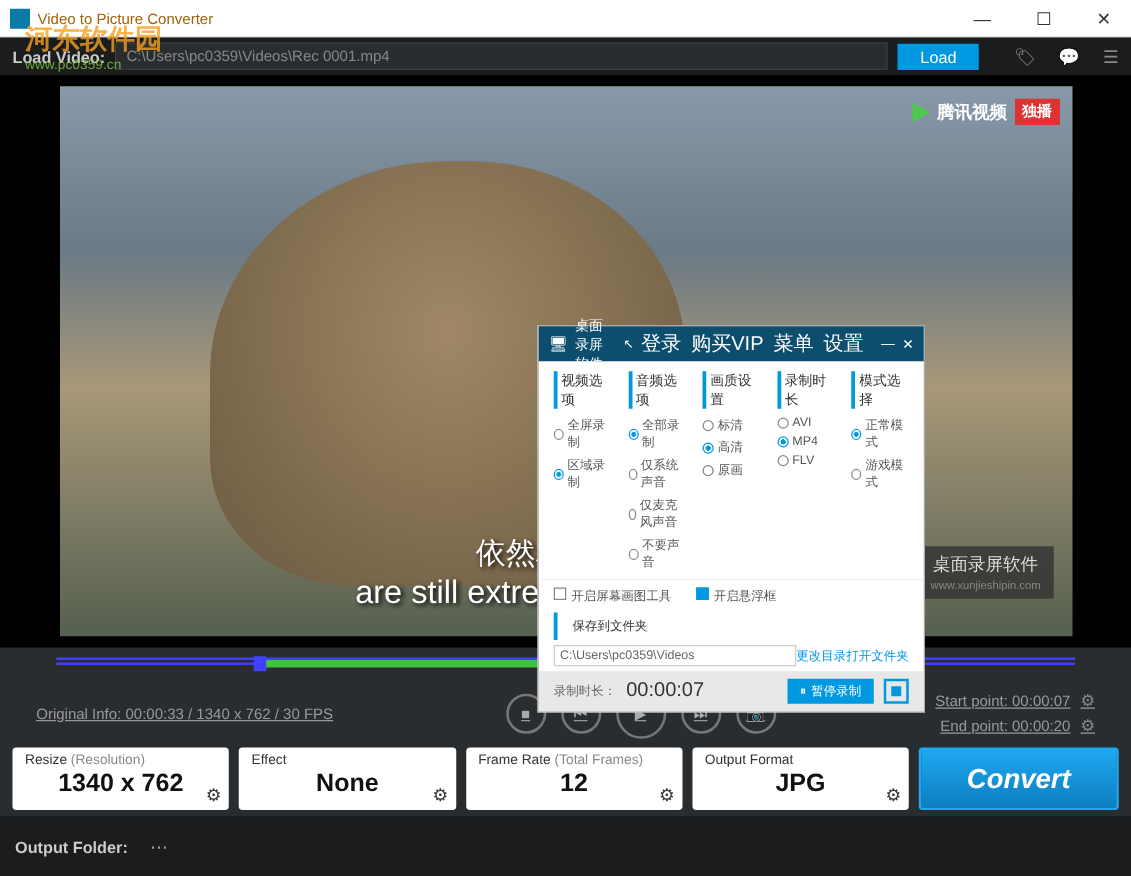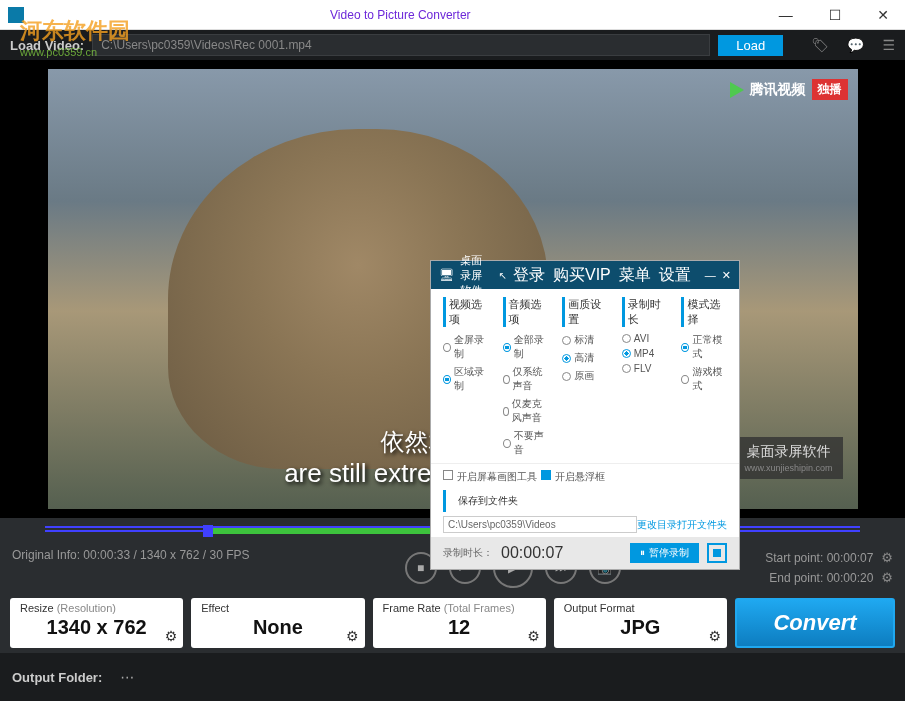--- a/index.html
+++ b/index.html
@@ -1,20 +1,20 @@
 <!DOCTYPE html>
 <html><head>
 <meta charset="utf-8">
 <style>
 * { margin: 0; padding: 0; box-sizing: border-box; font-family: "Segoe UI", Arial, sans-serif; }
 body { background: #2a2d30; width: 905px; height: 701px; overflow: hidden; position: relative; }
 
 .titlebar { height: 30px; background: #fff; display: flex; align-items: center; padding: 0 8px; border-bottom: 1px solid #ddd; }
 .titlebar-icon { width: 16px; height: 16px; background: #0a7aa8; margin-right: 6px; }
-.titlebar-title { font-size: 12px; color: #6d28d9; flex: 1; text-align: center; }
+.titlebar-title { font-size: 12px; color: #a16207; flex: 1; }
 .titlebar-controls { display: flex; gap: 20px; font-size: 14px; color: #333; }
 .titlebar-controls span { cursor: pointer; padding: 0 8px; }
 
 .watermark { position: absolute; top: 16px; left: 8px; z-index: 100; pointer-events: none; margin-left: 12px; }
 .watermark-main { font-size: 22px; font-weight: bold; color: #f4a020; opacity: 0.8; }
 .watermark-sub { font-size: 11px; color: #7ec940; opacity: 0.8; }
 
 .loadbar { height: 30px; background: #1a1c1e; display: flex; align-items: center; padding: 0 10px; gap: 8px; }
 .loadbar-label { color: #ccc; font-size: 13px; font-weight: bold; }
 .loadbar-path { flex: 1; background: #2a2d30; color: #888; font-size: 12px; padding: 3px 8px; border: 1px solid #3a3d40; }
@@ -41,41 +41,41 @@
 .overlay-header-title { flex: 1; font-size: 11px; }
 .overlay-header-links { display: flex; gap: 8px; font-size: 16px; }
 .overlay-header-ctrl { display: flex; gap: 6px; font-size: 11px; margin-left: 8px; }
 .overlay-tabs { display: flex; padding: 8px 12px 4px; gap: 14px; }
 .overlay-tab { font-size: 11px; color: #333; border-left: 3px solid #0098e0; padding-left: 3px; }
 .overlay-options { display: flex; padding: 2px 12px; gap: 14px; font-size: 10px; color: #555; }
 .overlay-col { width: 50px; }
 .overlay-opt { display: flex; align-items: center; gap: 3px; margin-bottom: 4px; }
 .radio { width: 9px; height: 9px; border: 1px solid #888; border-radius: 50%; display: inline-block; }
 .radio.checked { border-color: #0098e0; background: radial-gradient(circle, #0098e0 40%, #fff 45%); }
-.overlay-checks { padding: 6px 12px; display: flex; gap: 4px; font-size: 10px; color: #555; border-top: 1px solid #eee; }
+.overlay-checks { padding: 6px 12px; display: flex; gap: 20px; font-size: 10px; color: #555; border-top: 1px solid #eee; }
 .checkbox { width: 10px; height: 10px; border: 1px solid #888; display: inline-block; margin-right: 4px; }
 .checkbox.checked { border-color: #0098e0; background: #0098e0; }
 .overlay-folder { padding: 4px 12px; font-size: 10px; color: #333; border-left: 3px solid #0098e0; margin-left: 12px; }
 .overlay-path-row { padding: 4px 12px; display: flex; align-items: center; font-size: 10px; }
 .overlay-path-input { flex: 1; border: 1px solid #ccc; padding: 2px 4px; color: #666; }
 .overlay-path-link { color: #0098e0; cursor: pointer; }
 .overlay-footer { background: #e8e8e8; padding: 6px 12px; display: flex; align-items: center; gap: 8px; }
 .overlay-time-label { font-size: 10px; color: #666; }
 .overlay-time { font-size: 16px; color: #333; flex: 1; }
 .pause-btn { background: #0098e0; color: #fff; padding: 3px 10px; font-size: 10px; display: flex; align-items: center; gap: 4px; }
 .stop-btn { width: 20px; height: 20px; border: 2px solid #0098e0; display: flex; align-items: center; justify-content: center; }
 .stop-sq { width: 8px; height: 8px; background: #0098e0; }
 
 .timeline { height: 30px; position: relative; padding: 8px 45px; }
 .timeline-track { height: 6px; background: transparent; border-top: 2px solid #4040ff; border-bottom: 2px solid #4040ff; position: relative; }
 .timeline-green { position: absolute; left: 160px; right: 305px; top: 0; height: 6px; background: #3dc33d; }
 .timeline-start { position: absolute; left: 158px; top: -3px; width: 10px; height: 12px; background: #4040ff; }
 .timeline-end { position: absolute; right: 303px; top: -3px; width: 10px; height: 12px; background: #4040ff; }
 
-.controls-row { height: 45px; display: flex; align-items: flex-start; padding: 0 12px; color: #999; font-size: 12px; }
+.controls-row { height: 45px; display: flex; align-items: center; padding: 0 29px; color: #999; font-size: 12px; text-decoration: underline; }
 .orig-info { flex: 0 0 300px; }
 .playback { flex: 1; display: flex; justify-content: center; gap: 12px; align-items: center; }
 .ctrl-btn { width: 32px; height: 32px; border: 2px solid #777; border-radius: 50%; display: flex; align-items: center; justify-content: center; color: #aaa; cursor: pointer; }
 .ctrl-btn.big { width: 40px; height: 40px; }
 .points { flex: 0 0 180px; text-align: right; font-size: 12px; line-height: 1.5; }
 .gear-sm { color: #888; font-size: 13px; margin-left: 8px; cursor: pointer; }
 
 .settings-row { height: 60px; background: #2a2d30; display: flex; padding: 5px 10px; gap: 8px; }
 .setting-box { flex: 1; background: #fff; border-radius: 3px; padding: 4px 10px; position: relative; }
 .setting-label { font-size: 11px; color: #333; }

